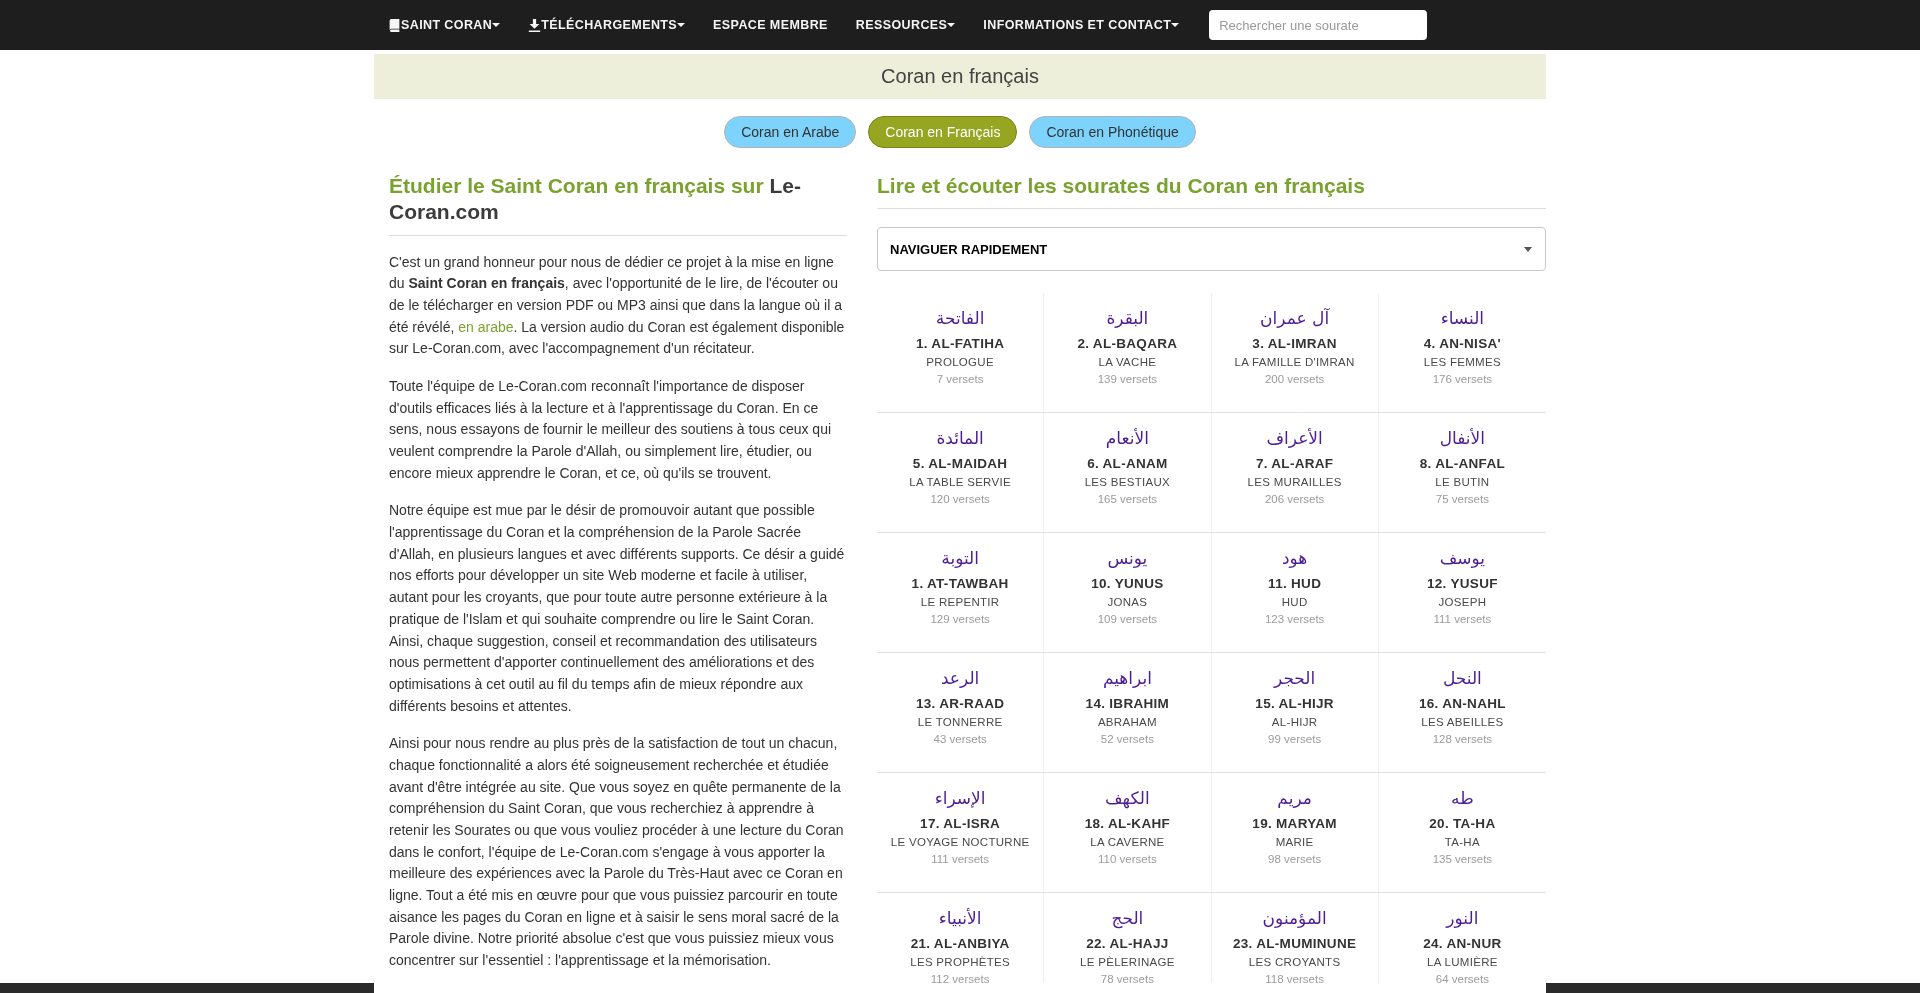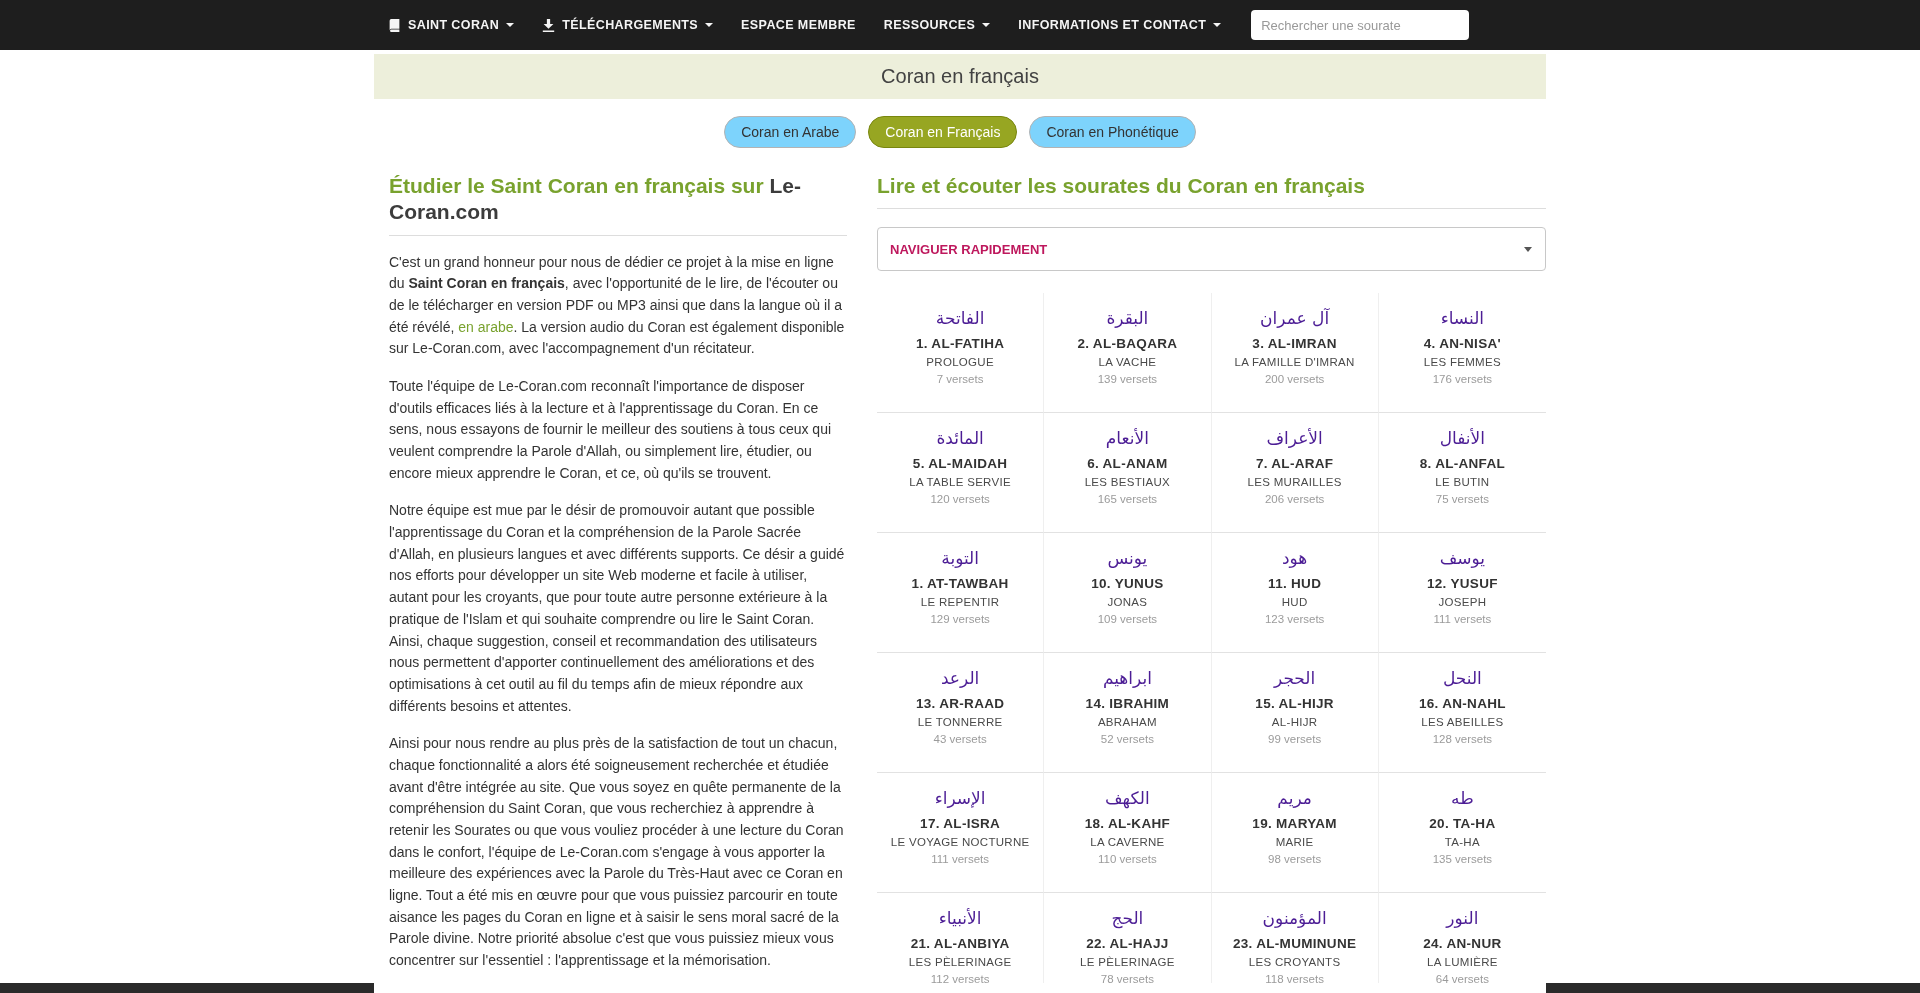--- a/index.html
+++ b/index.html
@@ -8,21 +8,21 @@
     width:1920px; height:993px; overflow:hidden; position:relative;
     background:#ffffff;
     font-family:"Liberation Sans", sans-serif;
     color:#333;
   }
 
   
   .navbar { background:#1e1e1e; height:50px; width:100%; }
   .navbar-inner { width:1172px; margin:0 auto; height:50px; display:flex; align-items:center; }
   .nav-item {
-    display:flex; align-items:center; gap:7px; height:50px; padding:0 14px;
+    display:flex; align-items:center; height:50px; padding:0 14px;
     color:#f5f5f5; font-size:12.5px; font-weight:bold; letter-spacing:.4px;
     text-decoration:none; cursor:pointer; white-space:nowrap;
   }
   .caret {
     width:0; height:0; display:inline-block;
     border-left:4px solid transparent; border-right:4px solid transparent;
     border-top:4px solid #f5f5f5;
   }
   .nav-icon { display:inline-flex; align-items:center; }
   .nav-search { margin-left:16px; }
@@ -61,21 +61,21 @@
   hr.rule { border:none; border-top:1px solid #dddddd; margin:9px 0 0 0; }
 
   .intro-paragraphs p { font-size:14px; line-height:1.55; color:#333; margin:16px 0 0 0; }
   .intro-paragraphs strong { font-weight:bold; }
   a.text-link { color:#79a22e; text-decoration:none; }
 
   
   .select-wrap { position:relative; margin-top:18px; }
   .select-wrap select {
     width:100%; height:44px; border:1px solid #c8c8c8; border-radius:4px;
-    background:#fff; font-size:13px; font-weight:bold; color:#be185d;
+    background:#fff; font-size:13px; font-weight:bold; color:#000000;
     padding:0 12px; appearance:none; -webkit-appearance:none; -moz-appearance:none;
     font-family:inherit; cursor:pointer; outline:none;
   }
   .select-caret {
     position:absolute; right:14px; top:20px; width:0; height:0;
     border-left:4px solid transparent; border-right:4px solid transparent;
     border-top:5px solid #555; pointer-events:none;
   }
 
   
@@ -323,21 +323,21 @@
           <a class="sourate-cell">
             <div class="sourate-arabic">طه</div>
             <div class="sourate-name">20. TA-HA</div>
             <div class="sourate-french">TA-HA</div>
             <div class="sourate-verses">135 versets</div>
           </a>
 
           <a class="sourate-cell">
             <div class="sourate-arabic">الأنبياء</div>
             <div class="sourate-name">21. AL-ANBIYA</div>
-            <div class="sourate-french">LES PÈLERINAGE</div>
+            <div class="sourate-french">LES PROPHÈTES</div>
             <div class="sourate-verses">112 versets</div>
           </a>
 
           <a class="sourate-cell">
             <div class="sourate-arabic">الحج</div>
             <div class="sourate-name">22. AL-HAJJ</div>
             <div class="sourate-french">LE PÈLERINAGE</div>
             <div class="sourate-verses">78 versets</div>
           </a>
 

